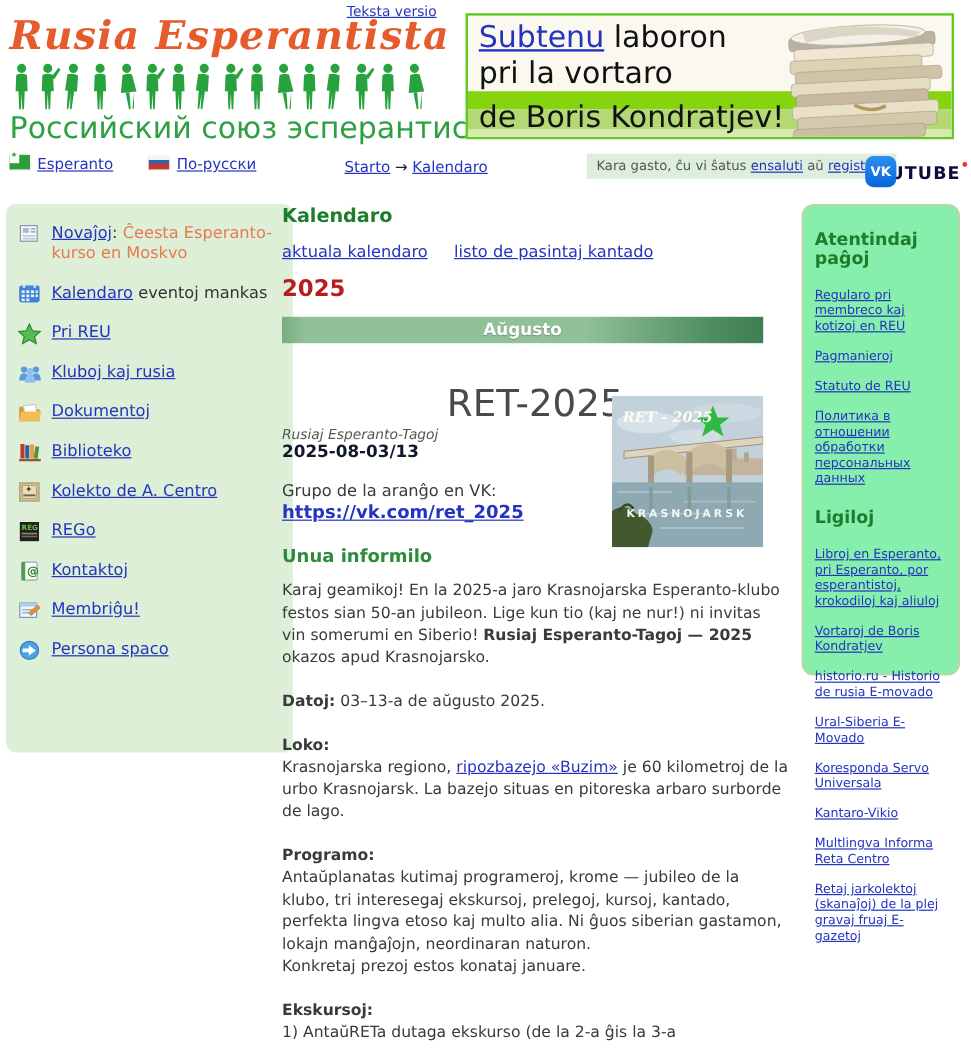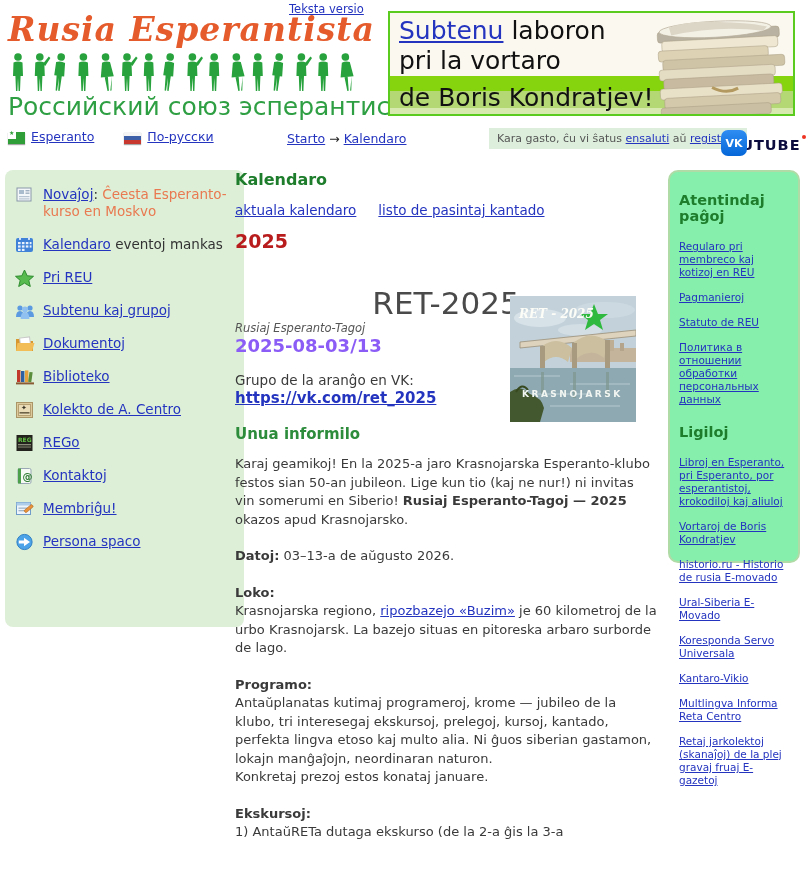--- a/index.html
+++ b/index.html
@@ -23,21 +23,21 @@
     border:2px solid #5ccb1f; background:#fbf8ef; overflow:hidden; }
   .banner .stripe1 { position:absolute; left:0; top:63px; width:100%; height:15px; background:#86d40e; }
   .banner .stripe2 { position:absolute; left:0; top:78px; width:100%; height:17px; background:#b4d873; }
   .banner .stripe3 { position:absolute; left:0; top:95px; width:100%; height:10px; background:#d7e9ae; }
   .banner .bline { position:absolute; left:9px; font-size:25px; color:#111; white-space:nowrap; z-index:2; }
   .banner .bline1 { top:3px; }
   .banner .bline2 { top:33px; }
   .banner .bline3 { top:70px; }
   .banner .paper { position:absolute; right:2px; top:4px; z-index:3; }
 
-  .lang-row { position:absolute; left:8px; top:129px; font-size:12.5px; display:flex; align-items:flex-end; gap:6px; }
+  .lang-row { position:absolute; left:8px; top:129px; font-size:12.5px; display:flex; align-items:flex-start; gap:6px; }
   .flag { display:inline-block; width:17px; height:12px; position:relative; vertical-align:middle; box-shadow:0 1px 1px rgba(0,0,0,.35); }
   .flag-eo { background:#2f9e38; }
   .flag-eo::before { content:""; position:absolute; left:0; top:0; width:8px; height:7px; background:#fff; }
   .flag-eo::after { content:"★"; position:absolute; left:1px; top:-3px; font-size:6px; color:#2f9e38; }
   .flag-ru { background:linear-gradient(180deg,#f4f4f4 0 33%,#3d5fa8 33% 66%,#c8382e 66% 100%); }
   .lang-gap { width:18px; }
   .breadcrumb { position:absolute; left:287px; top:131px; font-size:12.5px; color:#222; }
 
   .guest-bar { position:absolute; left:489px; top:128px; height:21px; background:#ddefdc;
     font-size:11px; color:#555; padding:4px 8px 0 8px; white-space:nowrap; }
@@ -62,21 +62,21 @@
   .cal-nav { font-size:13.5px; margin-bottom:12px; }
   .cal-nav a { margin-right:22px; }
   .main-col h2 { font-size:19px; color:#b91c1c; margin:10px 0 12px 0; }
   .month-bar { width:401px; height:22px; margin-bottom:10px; text-align:center;
     background:linear-gradient(90deg,#79ad81 0%,#91c199 5%,#91c199 63%,#4c8c5f 90%,#3f7f53 100%);
     color:#fff; font-weight:bold; font-size:14px; line-height:22px; text-shadow:0 1px 1px rgba(0,0,0,.25); }
   .event { position:relative; }
   .event-img { position:absolute; left:275px; top:11px; width:126px; height:126px; }
   .event-title { font-size:31px; color:#4a4a4a; margin-top:33px; line-height:36px;text-align:center; }
   .event-sub { font-size:11.5px; font-style:italic; color:#555; }
-  .event-date { font-size:18px; font-weight:bold; color:#8b5cf6; margin-bottom:16px; }
+  .event-date { font-size:14px; font-weight:bold; color:#0f172a; margin-bottom:16px; }
   .vk-label { font-size:13.5px; margin-bottom:1px; }
   .vk-link { font-size:15px; font-weight:bold; margin-bottom:16px; }
   .sec-head { font-size:15px; font-weight:bold; color:#2c8c3c; margin:18px 0 12px 0; }
   .para { font-size:13px; line-height:18.5px; margin-bottom:18px; }
 
   
   .right-sb { position:absolute; left:668px; top:170px; width:132px; height:393px;
     background:#86efac; border:2px solid #b0dba6; border-radius:10px; padding:12px 9px; }
   .right-sb h3 { font-size:14.5px; color:#1e7d2c; margin:8px 0 16px 0; }
   .right-sb h3.second { margin-top:18px; }
@@ -247,21 +247,21 @@
           <g fill="#5b9ae0">
             <circle cx="5" cy="6" r="2.6"></circle>
             <path d="M1,15 q0,-6 4,-6 q4,0 4,6 z"></path>
             <circle cx="15" cy="6" r="2.6"></circle>
             <path d="M11,15 q0,-6 4,-6 q4,0 4,6 z"></path>
           </g>
           <g fill="#8fc0f0">
             <circle cx="10" cy="7.5" r="2.9"></circle>
             <path d="M5.6,17 q0,-7 4.4,-7 q4.4,0 4.4,7 z"></path>
           </g>
-        </svg></span><a>Subtenu kaj grupoj</a></div>
+        </svg></span><a>Kluboj kaj rusia</a></div>
     <div class="side-item"><span class="icon"><svg width="20" height="18">
           <path d="M1,4 h6 l2,2 h9 v10 h-17 z" fill="#d8972f"></path>
           <rect x="5" y="2.5" width="10" height="7" fill="#fff" stroke="#c9c9c9" transform="rotate(-7 10 6)"></rect>
           <path d="M2.5,8 h17 l-2.5,8 h-16 z" fill="#f2bd56"></path>
         </svg></span><a>Dokumentoj</a></div>
     <div class="side-item"><span class="icon"><svg width="20" height="18">
           <rect x="2" y="2" width="3.4" height="12" fill="#c0392b"></rect>
           <rect x="6" y="3" width="3.4" height="11" fill="#2e5fa3"></rect>
           <rect x="10" y="2.4" width="3.4" height="11.6" fill="#e6a13c"></rect>
           <rect x="13.8" y="4" width="3.2" height="10" fill="#5a8d3c" transform="rotate(8 15 9)"></rect>
@@ -295,20 +295,21 @@
           <circle cx="9.5" cy="9" r="7.6" fill="#4da3e8"></circle>
           <circle cx="9.5" cy="9" r="7.6" fill="none" stroke="#2f7fc4"></circle>
           <path d="M9,4.8 l6,4.2 l-6,4.2 v-2.7 h-5.2 v-3 h5.2 z" fill="#fff"></path>
         </svg></span><a>Persona spaco</a></div>
   </div>
 
 <div class="main-col">
   <h1>Kalendaro</h1>
   <div class="cal-nav" id="cal-nav"><a>aktuala kalendaro</a><a>listo de pasintaj kantado</a></div>
   <h2>2025</h2>
+  <div class="month-bar">Aŭgusto</div>
 
   <div class="event">
     <svg class="event-img" width="126" height="126" viewBox="0 0 126 126" id="event-svg">
         <rect width="126" height="126" fill="#c3d2da"></rect>
         <ellipse cx="30" cy="22" rx="26" ry="9" fill="#d7e1e8"></ellipse>
         <ellipse cx="95" cy="14" rx="30" ry="8" fill="#cdd9e1"></ellipse>
         <ellipse cx="70" cy="34" rx="22" ry="6" fill="#d2dde4"></ellipse>
         <rect x="60" y="52" width="66" height="14" fill="#c4b49c"></rect>
         <rect x="64" y="47" width="4" height="8" fill="#b5a48c"></rect>
         <rect x="74" y="45" width="5" height="10" fill="#c0b096"></rect>
@@ -338,21 +339,21 @@
         <text x="12" y="101" font-size="9" font-weight="bold" fill="#f2f6f2" letter-spacing="2.5" font-family="DejaVu Sans, sans-serif">KRASNOJARSK</text>
       </svg>
     <div class="event-title">RET-2025</div>
     <div class="event-sub">Rusiaj Esperanto-Tagoj</div>
     <div class="event-date">2025-08-03/13</div>
     <div class="vk-label">Grupo de la aranĝo en VK:</div>
     <div class="vk-link"><a>https://vk.com/ret_2025</a></div>
     <div class="sec-head">Unua informilo</div>
     <div id="event-body">
         <div class="para"><span>Karaj geamikoj! En la 2025-a jaro Krasnojarska Esperanto-klubo festos sian 50-an jubileon. Lige kun tio (kaj ne nur!) ni invitas vin somerumi en Siberio! </span><span style="font-weight: bold;">Rusiaj Esperanto-Tagoj — 2025</span><span> okazos apud Krasnojarsko.</span></div>
-        <div class="para"><span style="font-weight: bold;">Datoj:</span><span> 03–13-a de aŭgusto 2026.</span></div>
+        <div class="para"><span style="font-weight: bold;">Datoj:</span><span> 03–13-a de aŭgusto 2025.</span></div>
         <div class="para"><span style="font-weight: bold;">Loko:</span><br><span>Krasnojarska regiono, </span><a>ripozbazejo «Buzim»</a><span> je 60 kilometroj de la urbo Krasnojarsk. La bazejo situas en pitoreska arbaro surborde de lago.</span></div>
         <div class="para"><span style="font-weight: bold;">Programo:</span><br><span>Antaŭplanatas kutimaj programeroj, krome — jubileo de la klubo, tri interesegaj ekskursoj, prelegoj, kursoj, kantado, perfekta lingva etoso kaj multo alia. Ni ĝuos siberian gastamon, lokajn manĝaĵojn, neordinaran naturon.</span><br><span>Konkretaj prezoj estos konataj januare.</span></div>
         <div class="para"><span style="font-weight: bold;">Ekskursoj:</span><br><span>1) AntaŭRETa dutaga ekskurso (de la 2-a ĝis la 3-a</span></div>
       </div>
   </div>
 </div>
 
 <div class="right-sb">
   <h3>Atentindaj paĝoj</h3>
   <div id="right-links1">

